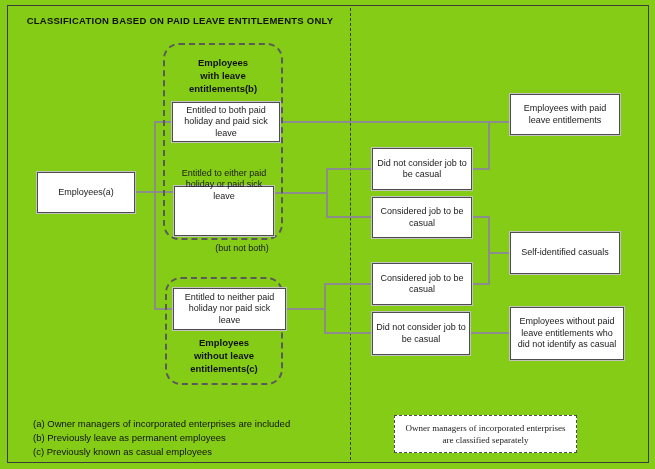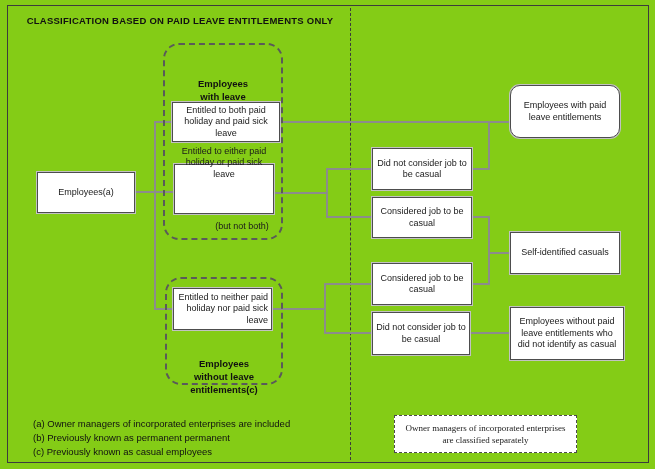--- a/index.html
+++ b/index.html
@@ -29,21 +29,21 @@
     display:flex;flex-direction:column;align-items:center;justify-content:center;
     text-align:center;font-size:9px;line-height:11.5px;padding:2px 3px;
     box-sizing:border-box;z-index:3;
   }
   .group{
     position:absolute;border:2px dashed #5a5a5a;border-radius:16px;
     background:transparent;z-index:1;box-sizing:border-box;
   }
   .gtitle{
     position:absolute;font-weight:bold;font-size:9.5px;line-height:13px;
-    text-align:center;z-index:2;color:#111;margin-top:21px;
+    text-align:center;z-index:2;color:#111;
   }
   .dashed-note{
     position:absolute;border:1px dashed #4d4d4d;background:#fff;
     display:flex;align-items:center;justify-content:center;text-align:center;
     font-size:9px;line-height:12px;padding:3px 8px;box-sizing:border-box;z-index:3;
   }
   .ln{position:absolute;background:#8c8c8c;z-index:0;}
   #footnotes{
     position:absolute;left:33px;top:417px;font-size:9.5px;line-height:14px;
     color:#111;z-index:3;
@@ -92,36 +92,36 @@
   <div class="gtitle" style="left:169px;top:336px;width:110px;">
     <div>Employees</div>
     <div>without leave</div>
     <div>entitlements(c)</div>
   </div>
 
   <div class="box" style="left:37px;top:172px;width:98px;height:41px;">Employees(a)</div>
 
   <div class="box" style="left:172px;top:102px;width:108px;height:40px;">Entitled to both paid holiday and paid sick leave</div>
 
-  <div class="box" style="left:174px;top:164px;width:100px;height:50px;gap:40px;">
+  <div class="box" style="left:174px;top:186px;width:100px;height:50px;gap:40px;">
     <div>Entitled to either paid holiday or paid sick leave</div>
     <div class="note">(but not both)</div>
   </div>
 
-  <div class="box" style="left:173px;top:288px;width:99px;height:42px;text-align:right;">Entitled to neither paid holiday nor paid sick leave</div>
+  <div class="box" style="left:173px;top:288px;width:113px;height:42px;">Entitled to neither paid holiday nor paid sick leave</div>
 
   <div class="box" style="left:372px;top:148px;width:100px;height:42px;">Did not consider job to be casual</div>
   <div class="box" style="left:372px;top:197px;width:100px;height:41px;">Considered job to be casual</div>
   <div class="box" style="left:372px;top:263px;width:100px;height:42px;">Considered job to be casual</div>
   <div class="box" style="left:372px;top:312px;width:98px;height:43px;">Did not consider job to be casual</div>
 
-  <div class="box" style="left:510px;top:85px;width:110px;height:53px;border-radius:10px;">Employees with paid leave entitlements</div>
+  <div class="box" style="left:510px;top:94px;width:110px;height:41px;">Employees with paid leave entitlements</div>
   <div class="box" style="left:510px;top:232px;width:110px;height:42px;">Self-identified casuals</div>
   <div class="box" style="left:510px;top:307px;width:114px;height:53px;">Employees without paid leave entitlements who did not identify as casual</div>
 
   <div class="dashed-note" style="left:394px;top:415px;width:183px;height:38px;font-family:Liberation Serif, serif;">Owner managers of incorporated enterprises are classified separately</div>
 
   <div id="footnotes">
     <div>(a) Owner managers of incorporated enterprises are included</div>
-    <div>(b) Previously known as permanent permanent</div>
+    <div>(b) Previously leave as permanent employees</div>
     <div>(c) Previously known as casual employees</div>
   </div>
 </div>
 
 </body></html>

